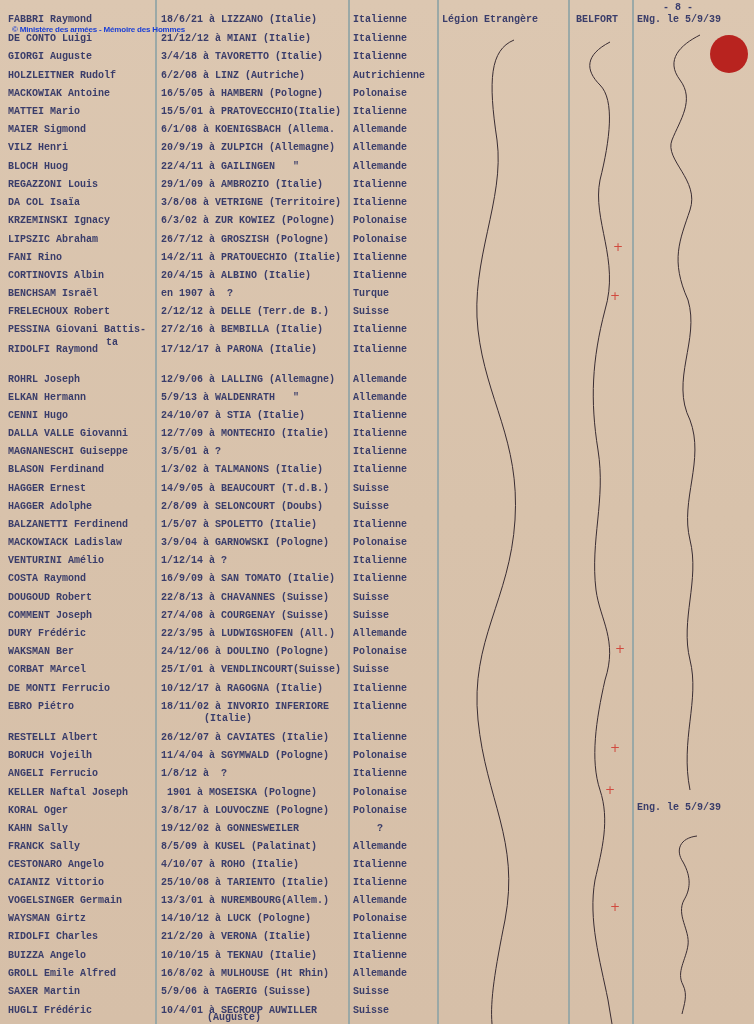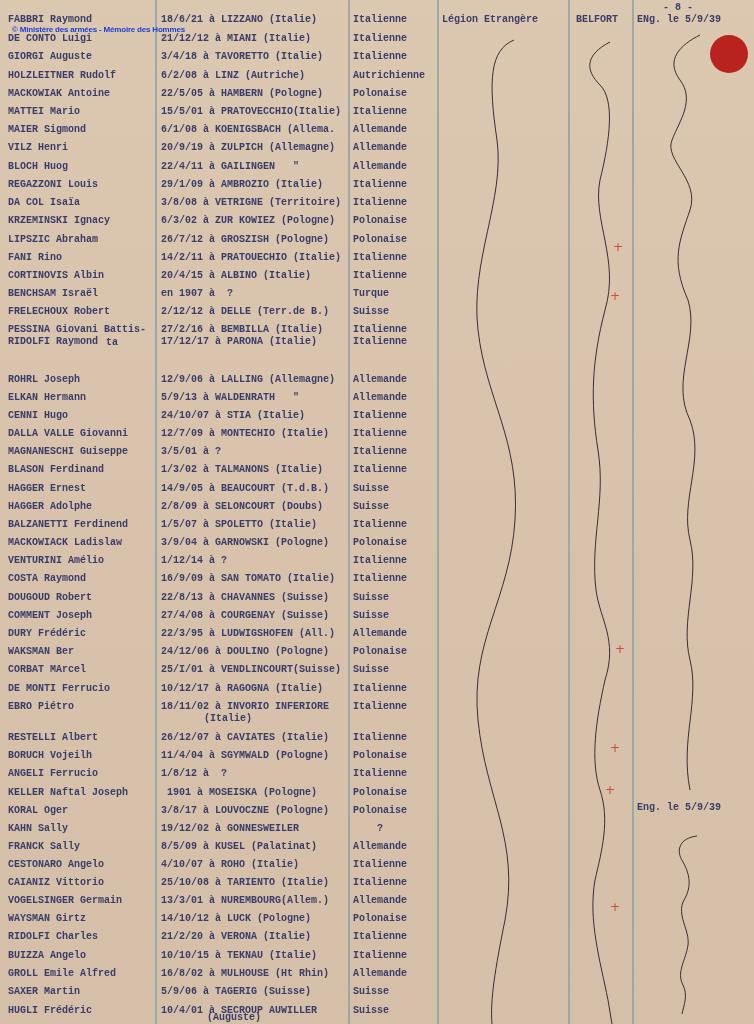--- a/index.html
+++ b/index.html
@@ -84,21 +84,21 @@
         <span class="cell c-birth">3/4/18 à TAVORETTO (Italie)</span>
         <span class="cell c-nat">Italienne</span>
       </div>
       <div class="row" style="top: 70px;">
         <span class="cell c-name">HOLZLEITNER Rudolf</span>
         <span class="cell c-birth">6/2/08 à LINZ (Autriche)</span>
         <span class="cell c-nat">Autrichienne</span>
       </div>
       <div class="row" style="top: 88px;">
         <span class="cell c-name">MACKOWIAK Antoine</span>
-        <span class="cell c-birth">22/5/05 à HAMBERN (Pologne)</span>
+        <span class="cell c-birth">16/5/05 à HAMBERN (Pologne)</span>
         <span class="cell c-nat">Polonaise</span>
       </div>
       <div class="row" style="top: 106px; text-align: center;">
         <span class="cell c-name">MATTEI Mario</span>
         <span class="cell c-birth">15/5/01 à PRATOVECCHIO(Italie)</span>
         <span class="cell c-nat">Italienne</span>
       </div>
       <div class="row" style="top: 124px;">
         <span class="cell c-name">MAIER Sigmond</span>
         <span class="cell c-birth">6/1/08 à KOENIGSBACH (Allema.</span>
@@ -153,21 +153,21 @@
         <span class="cell c-name">FRELECHOUX Robert</span>
         <span class="cell c-birth">2/12/12 à DELLE (Terr.de B.)</span>
         <span class="cell c-nat">Suisse</span>
       </div>
       <div class="row" style="top: 324px;">
         <span class="cell c-name">PESSINA Giovani Battis-</span>
         <span class="cell c-birth">27/2/16 à BEMBILLA (Italie)</span>
         <span class="cell c-nat">Italienne</span>
         <span class="c-cont" style="left: 106px; top: 13px;">ta</span>
       </div>
-      <div class="row" style="top: 336px;">
+      <div class="row" style="top: 344px;">
         <span class="cell c-name">RIDOLFI Raymond</span>
         <span class="cell c-birth">17/12/17 à PARONA (Italie)</span>
         <span class="cell c-nat">Italienne</span>
       </div>
       <div class="row" style="top: 374px;">
         <span class="cell c-name">ROHRL Joseph</span>
         <span class="cell c-birth">12/9/06 à LALLING (Allemagne)</span>
         <span class="cell c-nat">Allemande</span>
       </div>
       <div class="row" style="top: 392px;">

